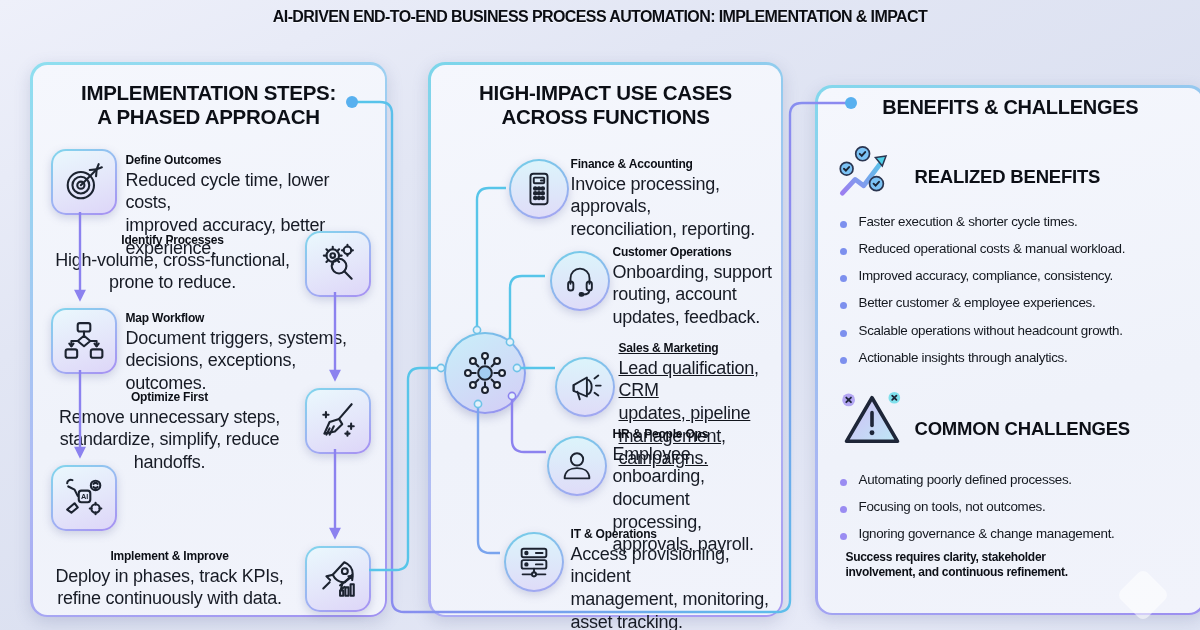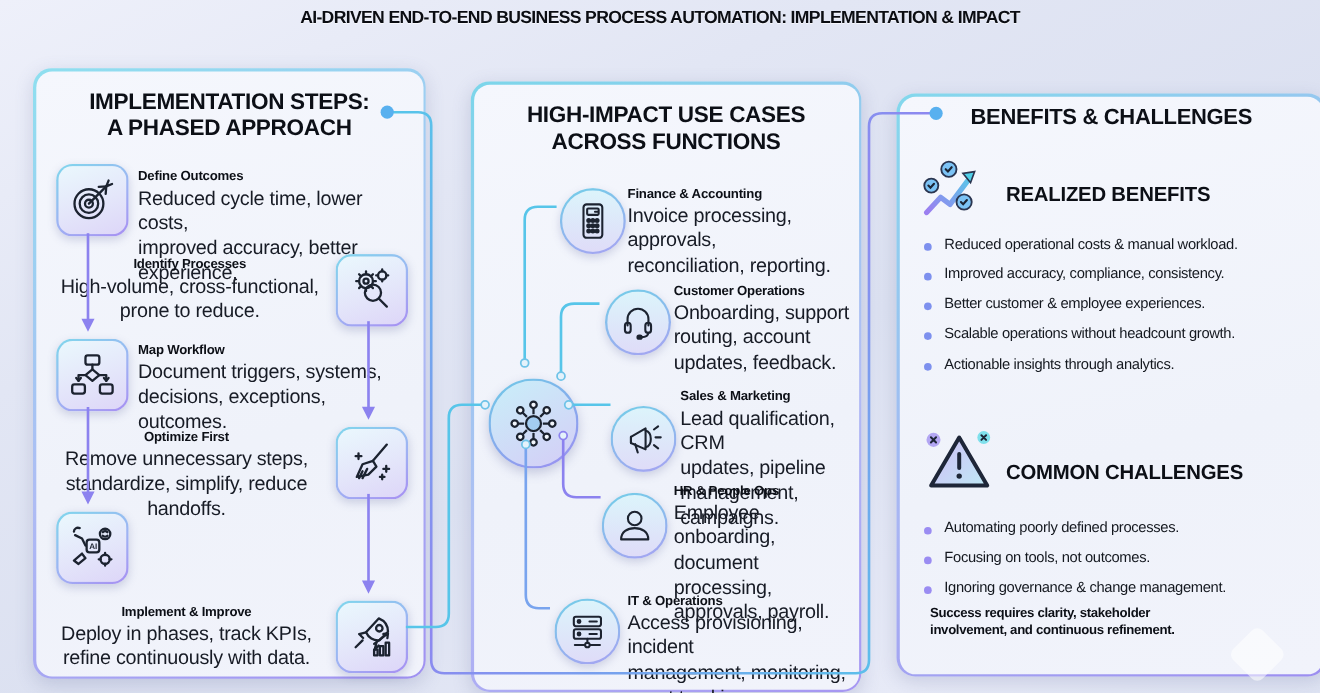--- a/index.html
+++ b/index.html
@@ -19,21 +19,21 @@
     position:absolute;border-radius:17px;padding:2.5px;z-index:1;
     box-shadow:0 5px 16px rgba(90,98,150,0.22);
   }
   .panel-inner{
     position:absolute;inset:2.5px;border-radius:14.5px;
     background:linear-gradient(165deg,#f5f7fd 0%,#eff2fa 60%,#f1f3fb 100%);
   }
   #panel-left{left:30px;top:62px;width:352px;height:550px;
     background:linear-gradient(155deg,#8edfef 0%,#aebcf4 55%,#a091f1 100%);}
   #panel-mid{left:428px;top:62px;width:350px;height:550px;
-    background:linear-gradient(155deg,#7cd6ea 0%,#b2bdf4 60%,#a696f2 100%);margin-top:12px;}
+    background:linear-gradient(155deg,#7cd6ea 0%,#b2bdf4 60%,#a696f2 100%);}
   #panel-right{left:815px;top:85px;width:370px;height:525px;
     background:linear-gradient(155deg,#83d8ec 0%,#a9b5f3 55%,#9c8ef0 100%);padding-left:18px;}
   .panel-title{
     position:absolute;left:0;right:0;text-align:center;
     font-size:20.5px;font-weight:800;letter-spacing:-0.3px;line-height:1.18;
     color:#0c0f16;white-space:pre-line;
   }
   .ml{white-space:pre-line;}
   
   .tile{
@@ -253,21 +253,21 @@
 
       <div class="bubble" style="left:124px;top:292px;">
         <svg class="icon-svg" width="38" height="38" viewBox="0 0 40 40" fill="none" stroke="#1c2330" stroke-width="2" stroke-linecap="round" stroke-linejoin="round">
           <path d="M8 18l14-8v20l-14-6z"></path>
             <path d="M8 18v6"></path>
           <path d="M22 12c3.5 1 5 4.5 5 8s-1.5 7-5 8"></path>
           <path d="M12 25l2.5 8"></path>
           <path d="M30 11l4-3M31.5 18.5h5M30 26l4 3"></path>
         </svg>
       </div>
-      <div class="case-text" style="left:188px;top:276px;width:156px;">
+      <div class="case-text" style="left:188px;top:276px;width:156px;text-decoration:underline;">
         <div class="item-title">Sales &amp; Marketing</div>
         <div class="item-desc ml">Lead qualification, CRM
 updates, pipeline
 management, campaigns.</div>
       </div>
 
       <div class="bubble" style="left:116px;top:371px;">
         <svg class="icon-svg" width="38" height="38" viewBox="0 0 40 40" fill="none" stroke="#1c2330" stroke-width="2" stroke-linejoin="round">
           <circle cx="20" cy="13" r="6.5"></circle>
           <path d="M7 33c0-7.5 6-10.8 13-10.8S33 25.5 33 33z"></path>
@@ -321,20 +321,24 @@
           <path d="M22.3 9l1.9 1.9 3.2-3.6" stroke="#1c2535" stroke-width="1.8" fill="none" stroke-linecap="round"></path>
           <circle cx="38" cy="37" r="6.5" fill="#7cc3f5" stroke="#2a3550" stroke-width="1.6"></circle>
           <path d="M35.3 37l1.9 1.9 3.2-3.6" stroke="#1c2535" stroke-width="1.8" fill="none" stroke-linecap="round"></path>
         </svg>
       </div>
       <div class="section-head" style="left:97px;top:78px;">REALIZED BENEFITS</div>
 
       <div class="b-list" style="top:127px;">
         <div class="b-item">
             <span class="dot"></span>
+            <span class="txt">Faster execution &amp; shorter cycle times.</span>
+          </div>
+        <div class="b-item">
+            <span class="dot"></span>
             <span class="txt">Reduced operational costs &amp; manual workload.</span>
           </div>
         <div class="b-item">
             <span class="dot"></span>
             <span class="txt">Improved accuracy, compliance, consistency.</span>
           </div>
         <div class="b-item">
             <span class="dot"></span>
             <span class="txt">Better customer &amp; employee experiences.</span>
           </div>

